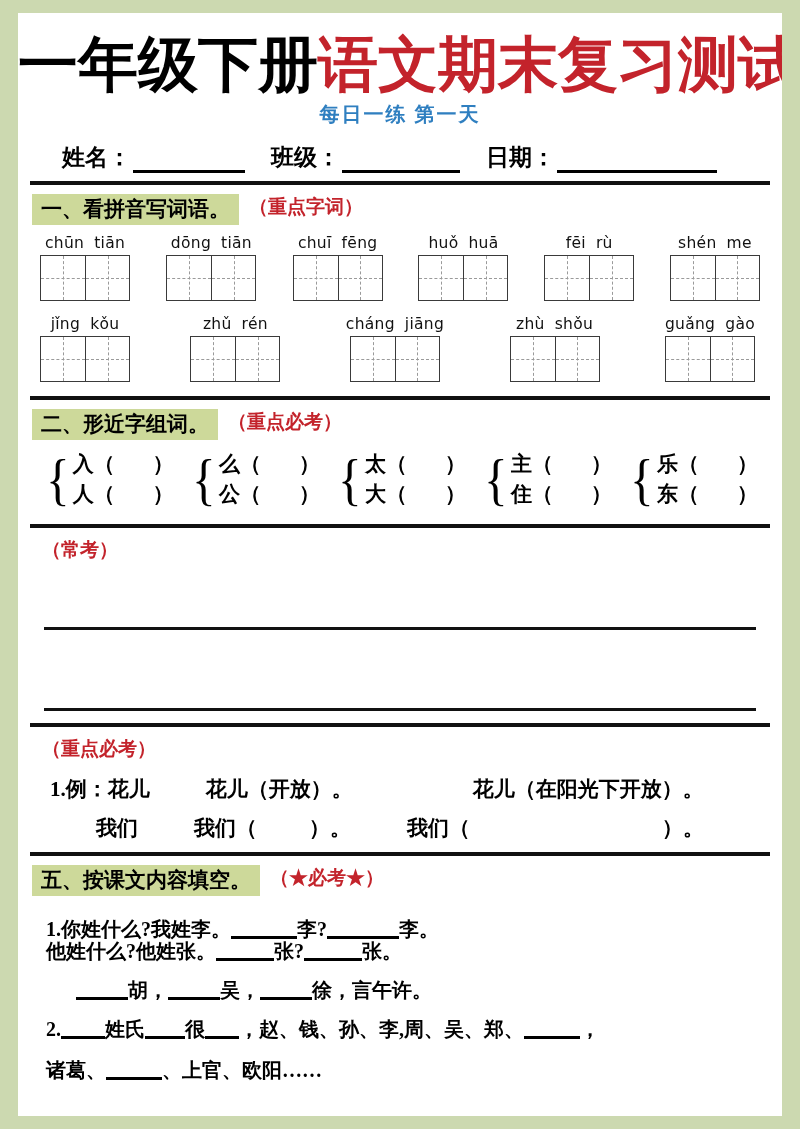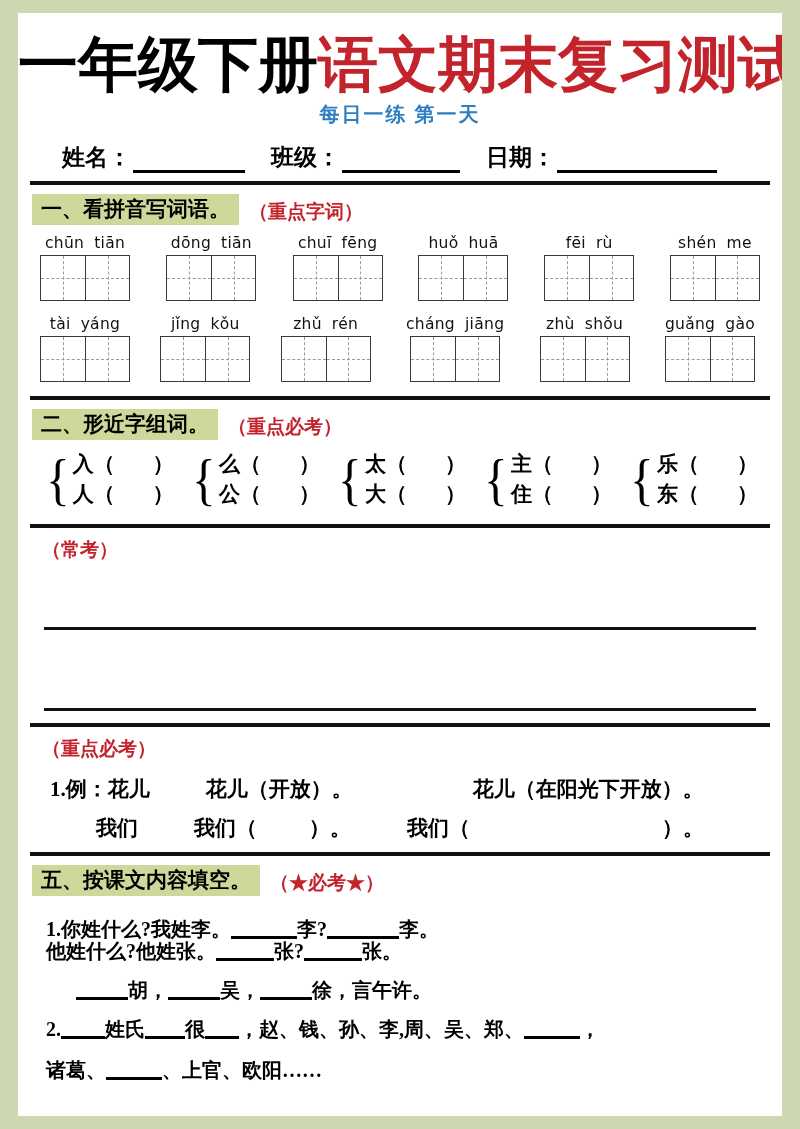--- a/index.html
+++ b/index.html
@@ -62,21 +62,21 @@
 
   .hr-thick {
     border: none;
     border-top: 4px solid #111;
     margin: 8px 12px 0 12px;
   }
 
   
   .sec-head {
     display: flex;
-    align-items: flex-end;
+    align-items: flex-start;
     margin: 9px 0 0 14px;
   }
   .sec-title {
     background: #cdd99a;
     font-size: 21px;
     font-weight: bold;
     color: #000;
     padding: 3px 9px 4px 9px;
     white-space: nowrap;
     line-height: 1.15;
@@ -283,27 +283,20 @@
       <div class="pylabel"><span>shén</span><span>me</span></div>
       <div class="tzg">
           <div class="tzg-box"></div>
           <div class="tzg-box"></div>
         </div>
     </div>
   </div>
 
   <div class="pyrow" style="margin-top:14px;">
     <div class="pycell">
-      <div class="pylabel"><span>tài</span><span>yáng</span></div>
-      <div class="tzg">
-          <div class="tzg-box"></div>
-          <div class="tzg-box"></div>
-        </div>
-    </div>
-    <div class="pycell">
       <div class="pylabel"><span>jǐng</span><span>kǒu</span></div>
       <div class="tzg">
           <div class="tzg-box"></div>
           <div class="tzg-box"></div>
         </div>
     </div>
     <div class="pycell">
       <div class="pylabel"><span>zhǔ</span><span>rén</span></div>
       <div class="tzg">
           <div class="tzg-box"></div>

